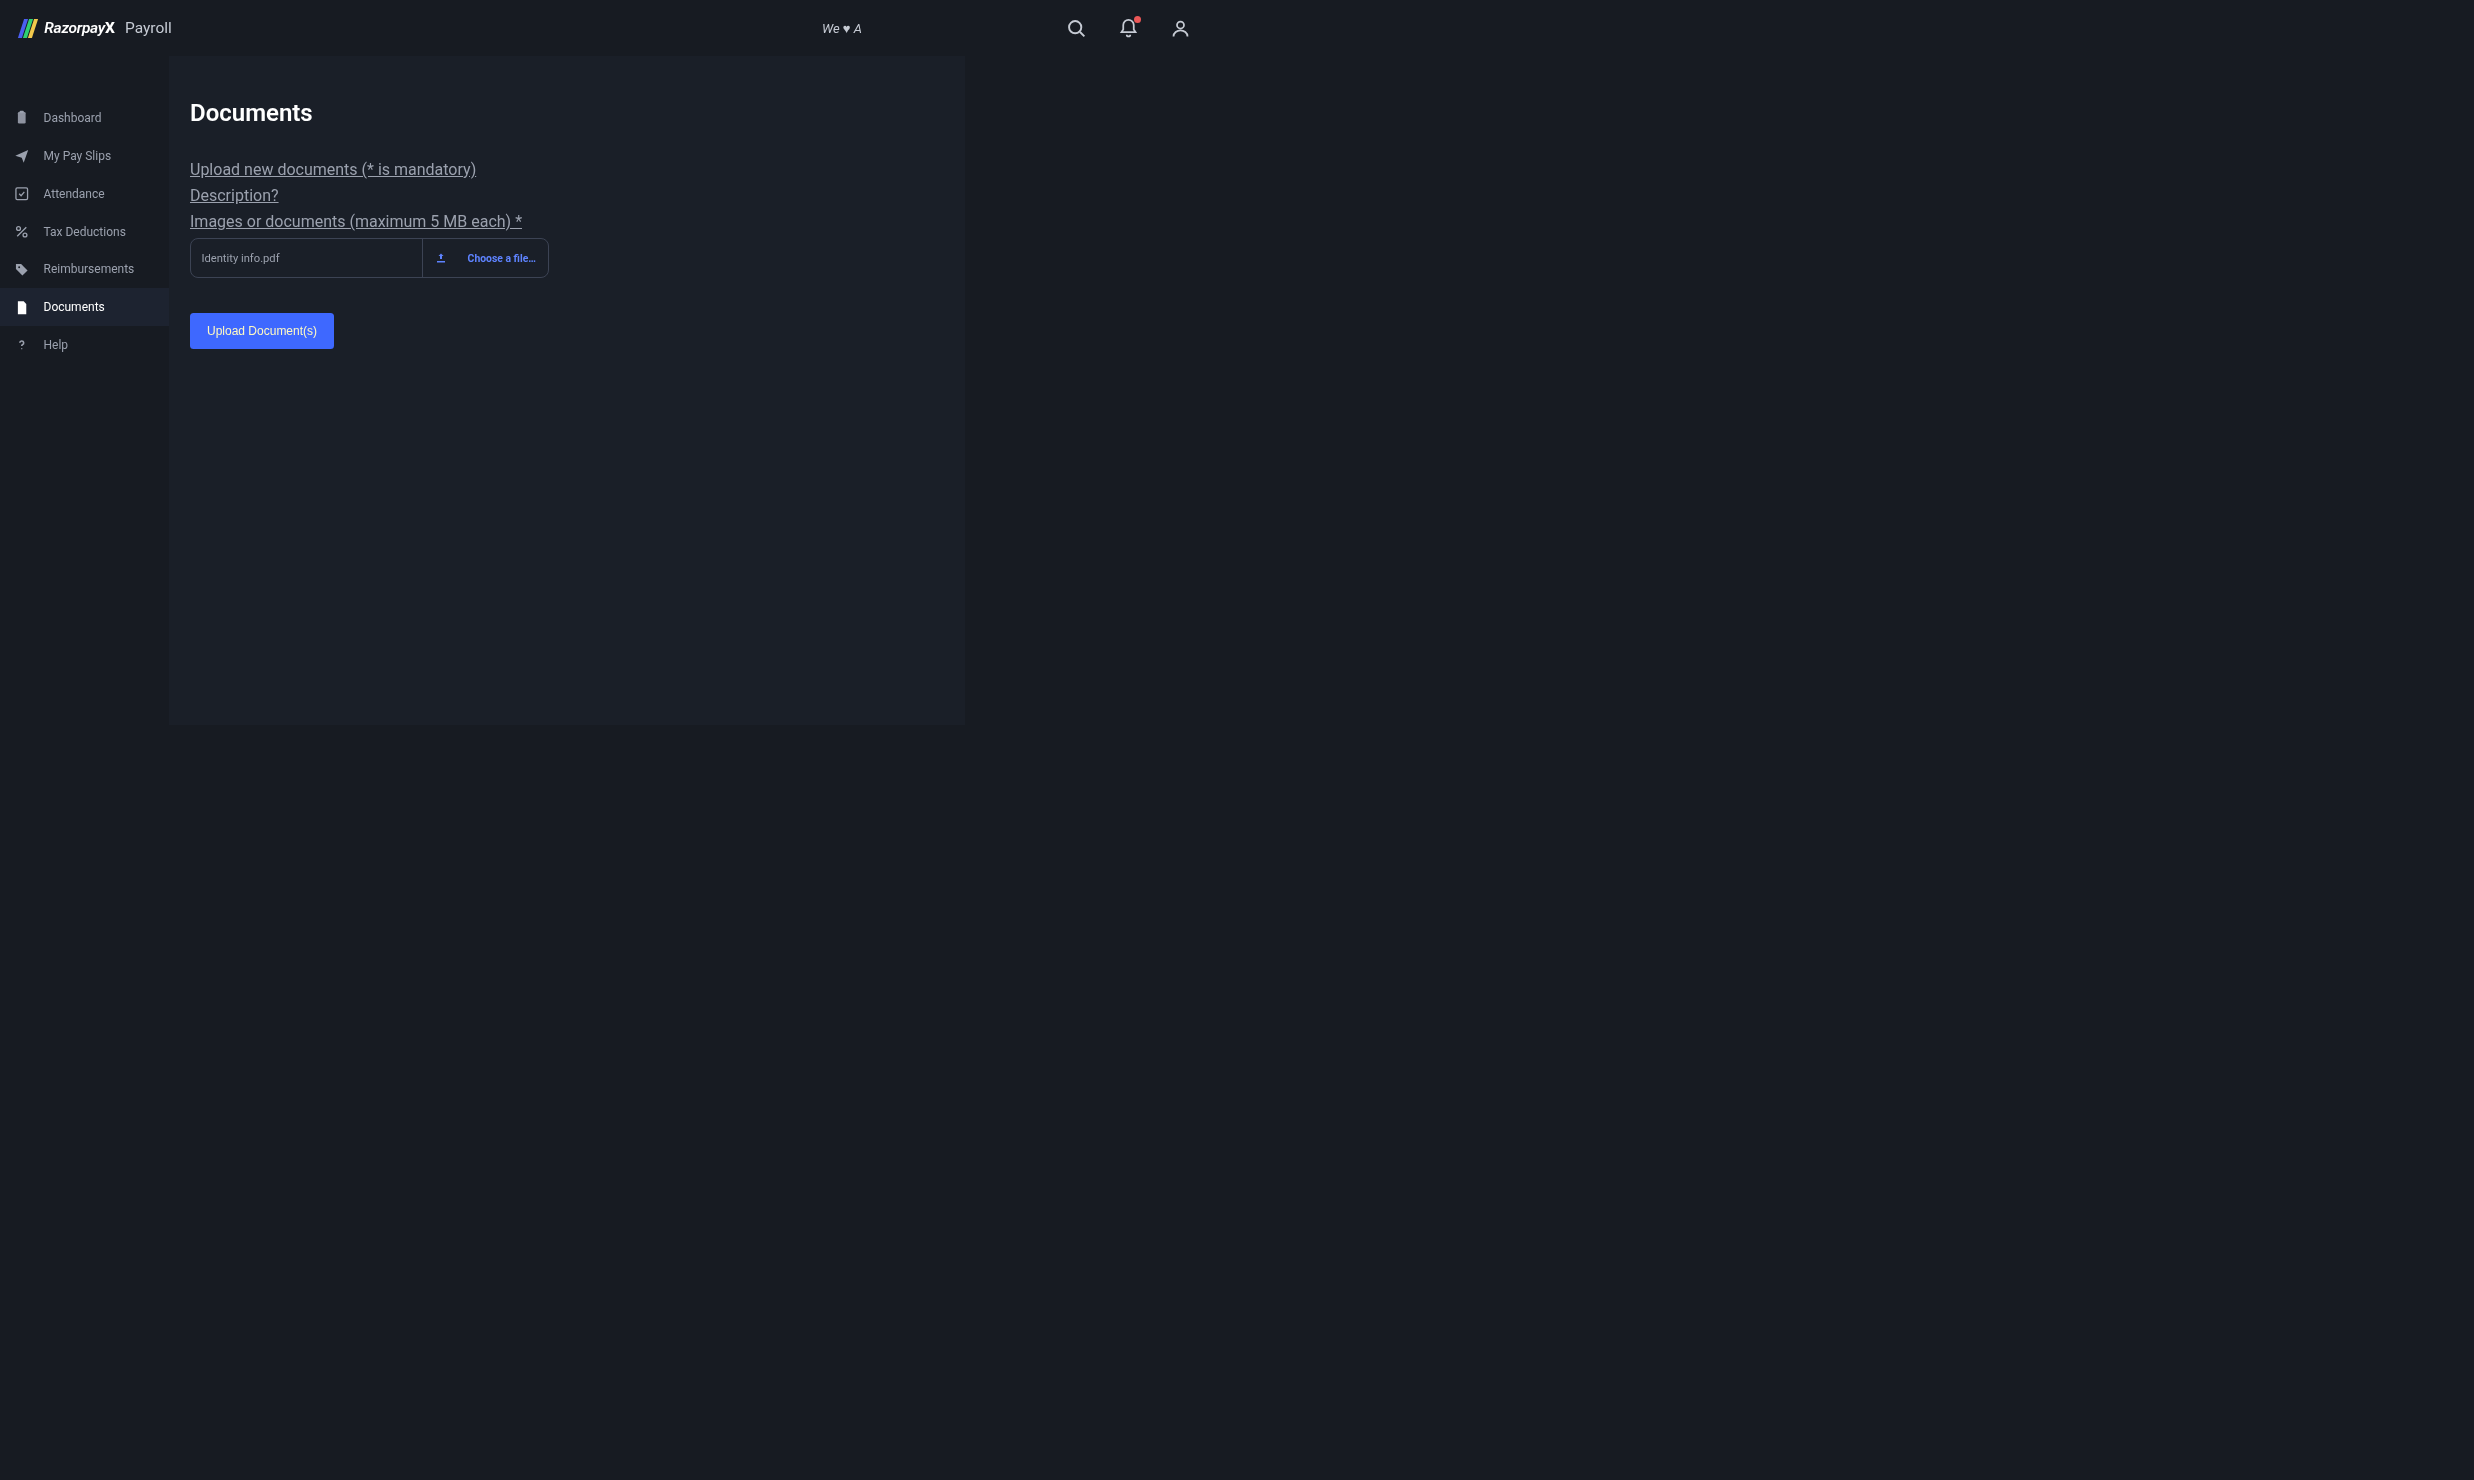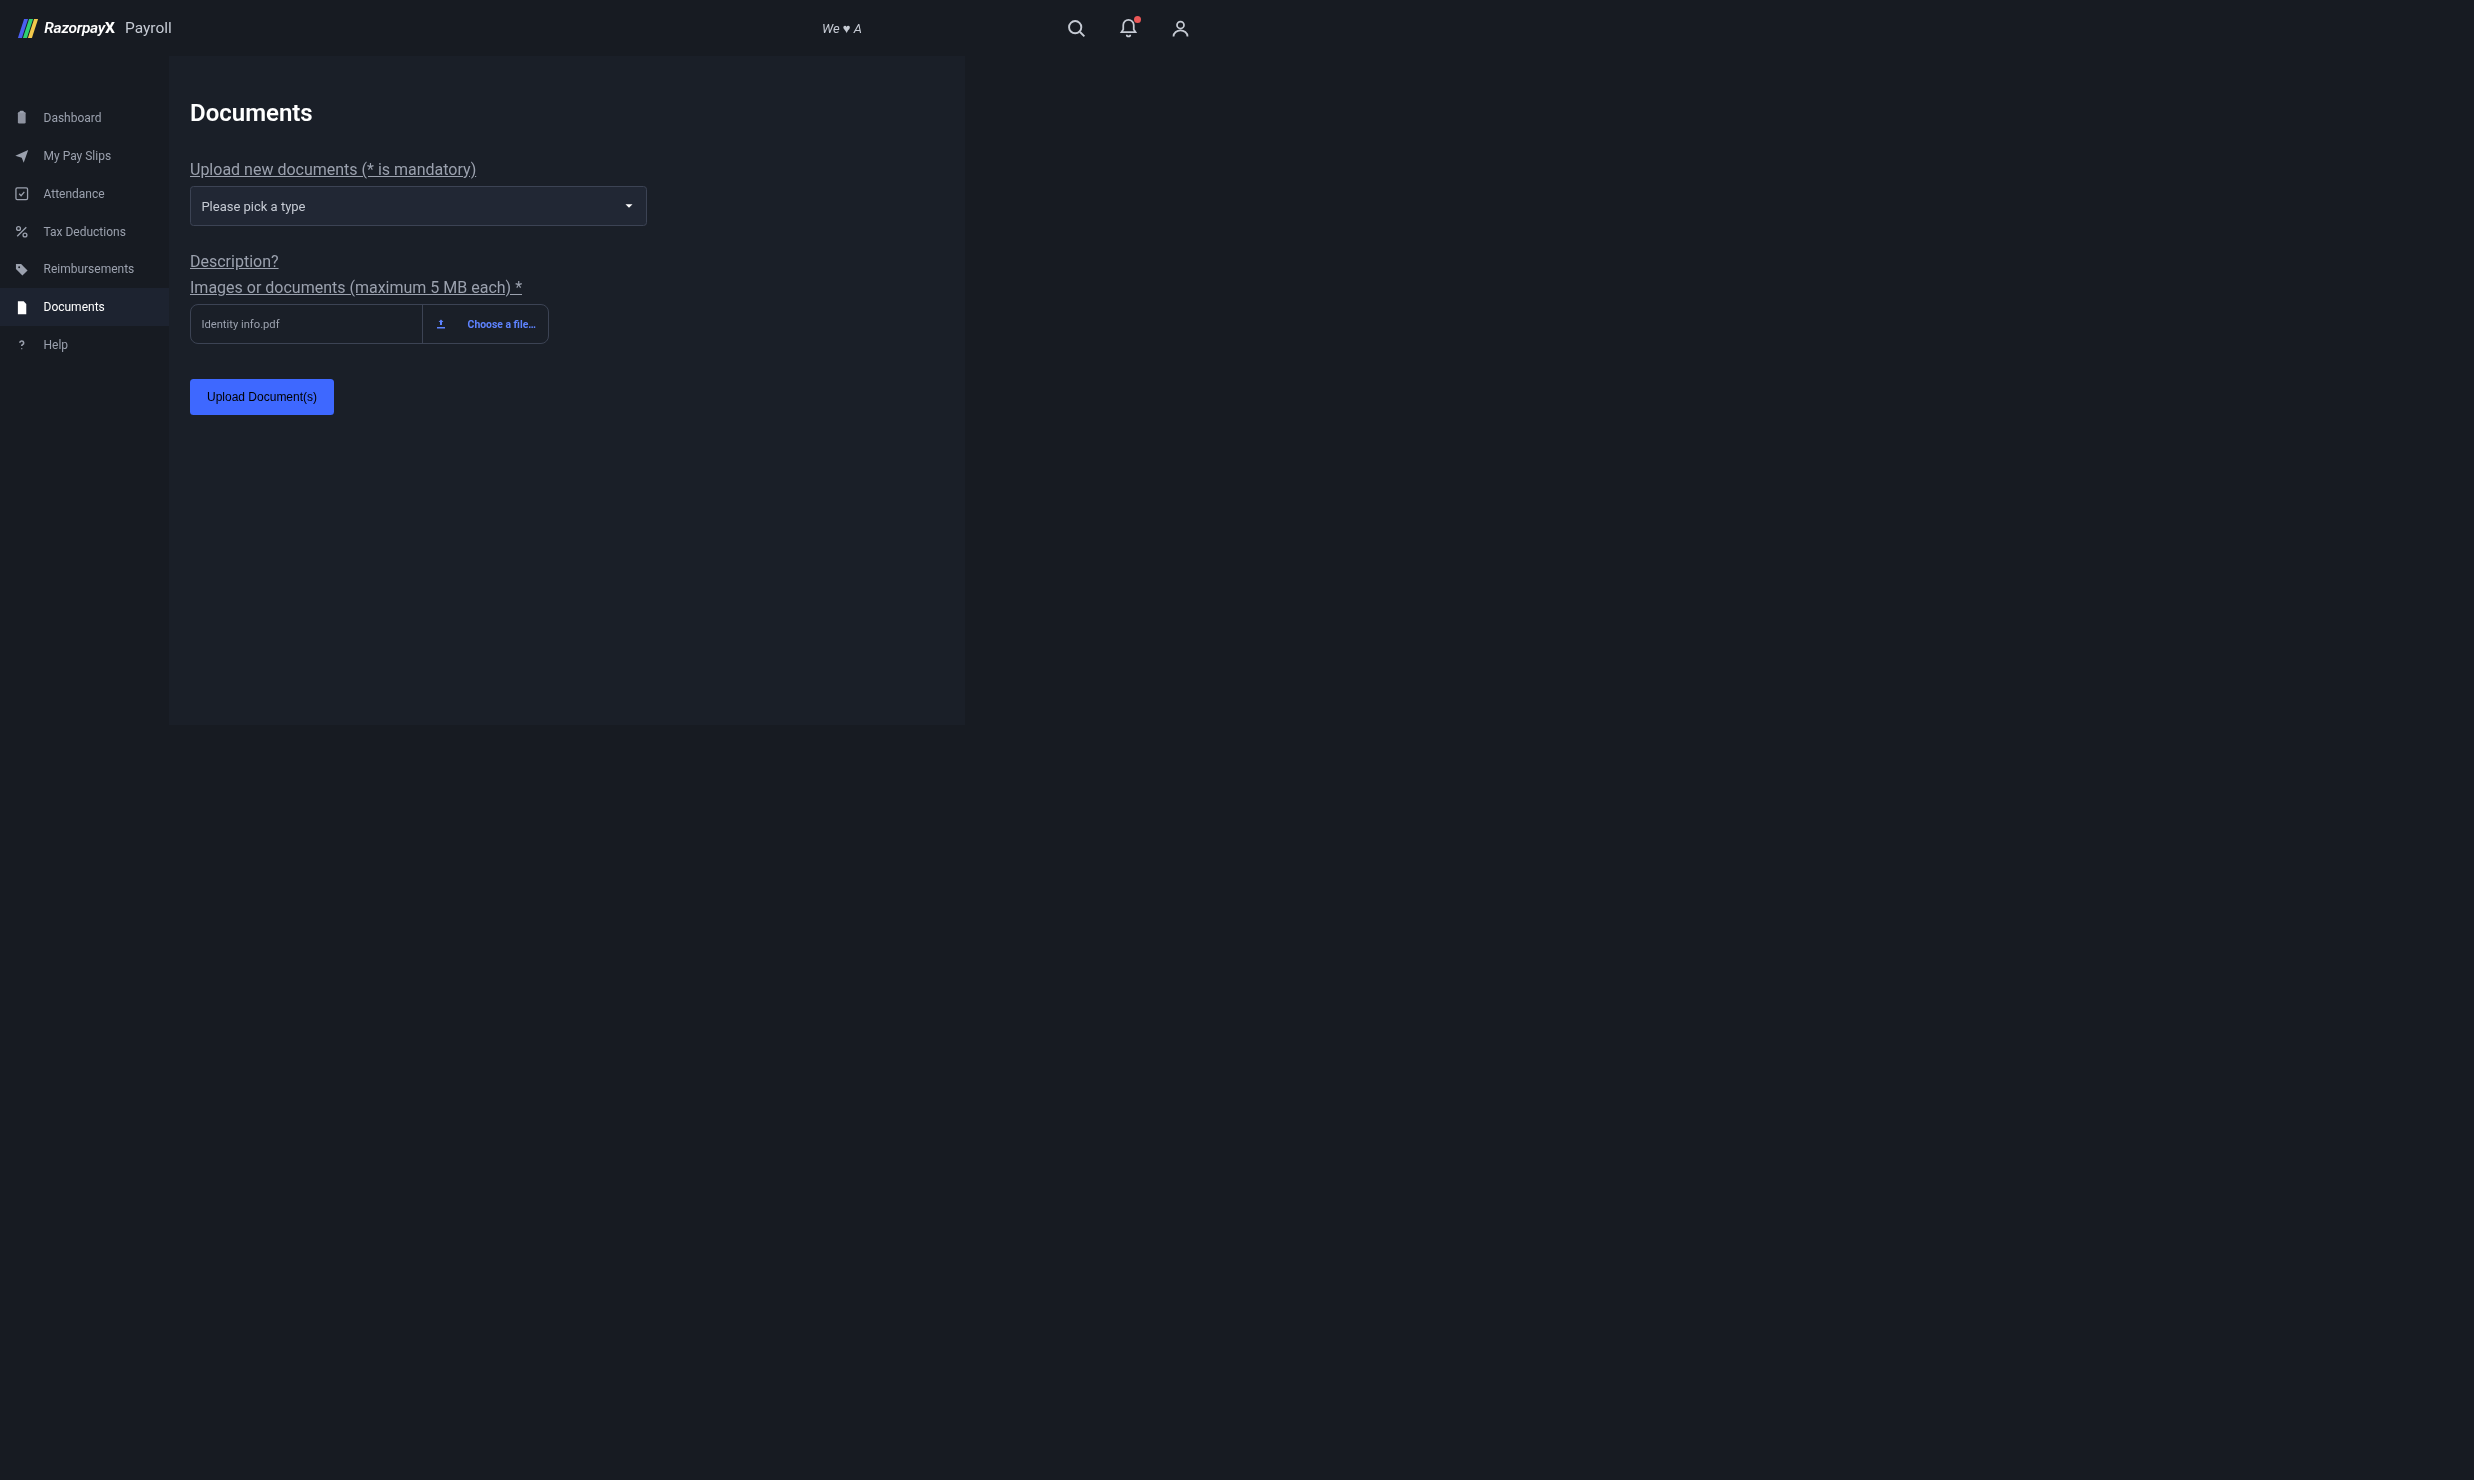--- a/index.html
+++ b/index.html
@@ -191,21 +191,21 @@
       font-weight: 700;
       color: #5e83ff;
       cursor: pointer;
     }
     .upload-icon-svg {
       width: 12px;
       height: 12px;
     }
     .upload-btn {
       background: #3e68ff;
-      color: #000000;
+      color: #fef9c3;
       border: none;
       border-radius: 3.5px;
       padding: 11.2px 17px;
       font-size: 12px;
       font-weight: 500;
       cursor: pointer;
     }
     svg { display: block; }
   </style>
 </head>
@@ -311,28 +311,20 @@
       </span>
       <span>Help</span>
     </div>
   </nav>
 
   <div class="content-wrap">
     <main class="content">
       <h1 class="page-title">Documents</h1>
 
       <label class="form-label">Upload new documents (* is mandatory)</label>
-      <div class="select-box">
-        <span class="select-placeholder">Please pick a type</span>
-        <span>
-          <svg width="14" height="14" viewBox="0 0 24 24" fill="currentColor">
-              <path d="M6 9l6 6 6-6H6z"></path>
-            </svg>
-        </span>
-      </div>
 
       <label class="form-label">Description?</label>
 
       <label class="form-label">Images or documents (maximum 5 MB each) *</label>
       <div class="file-box">
         <div class="file-name">Identity info.pdf</div>
         <div class="file-choose">
           <span>
             <svg class="upload-icon-svg" viewBox="0 0 24 24" fill="currentColor">
                 <path d="M12 3l5 5h-3v6h-4V8H7l5-5zM4 18h16v3H4v-3z"></path>

